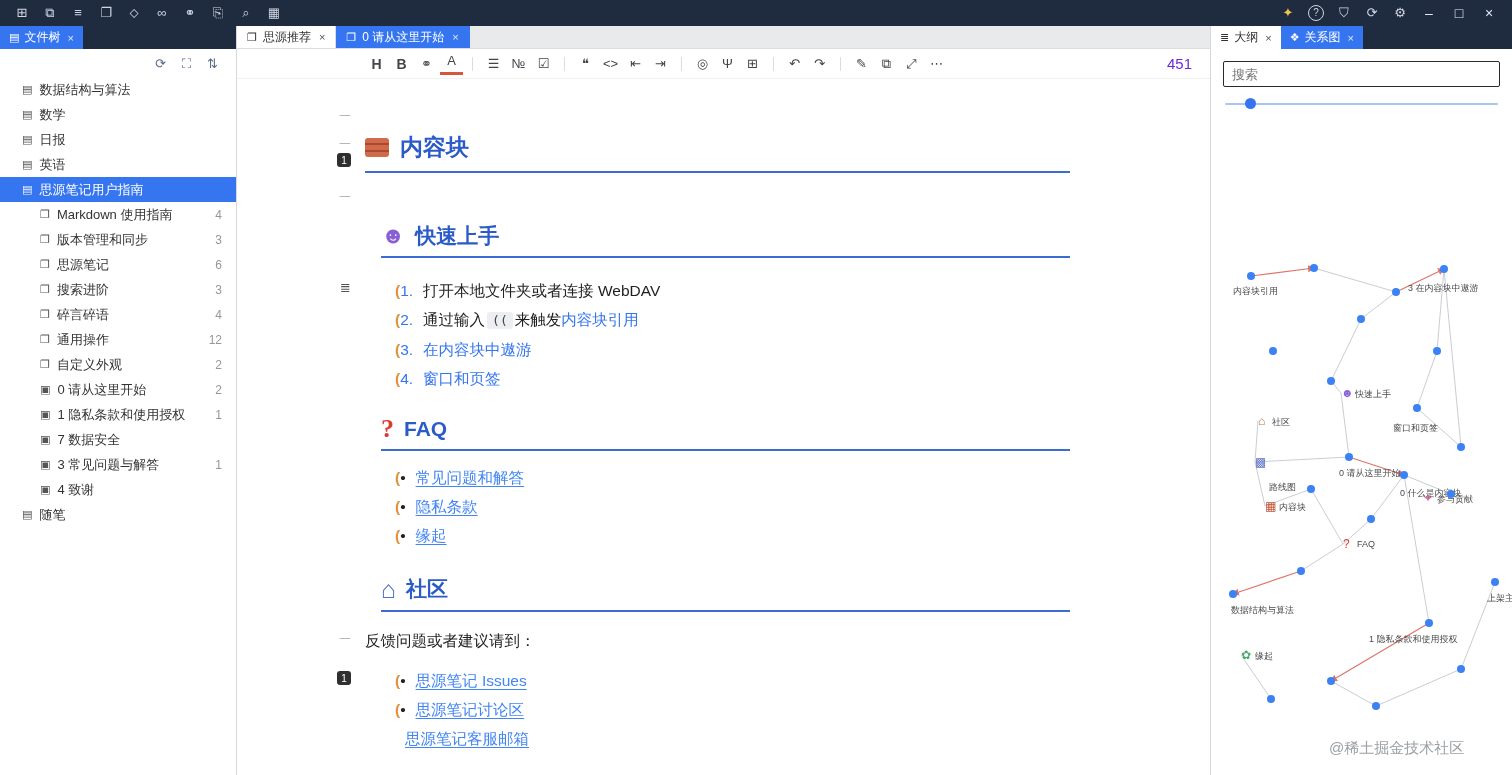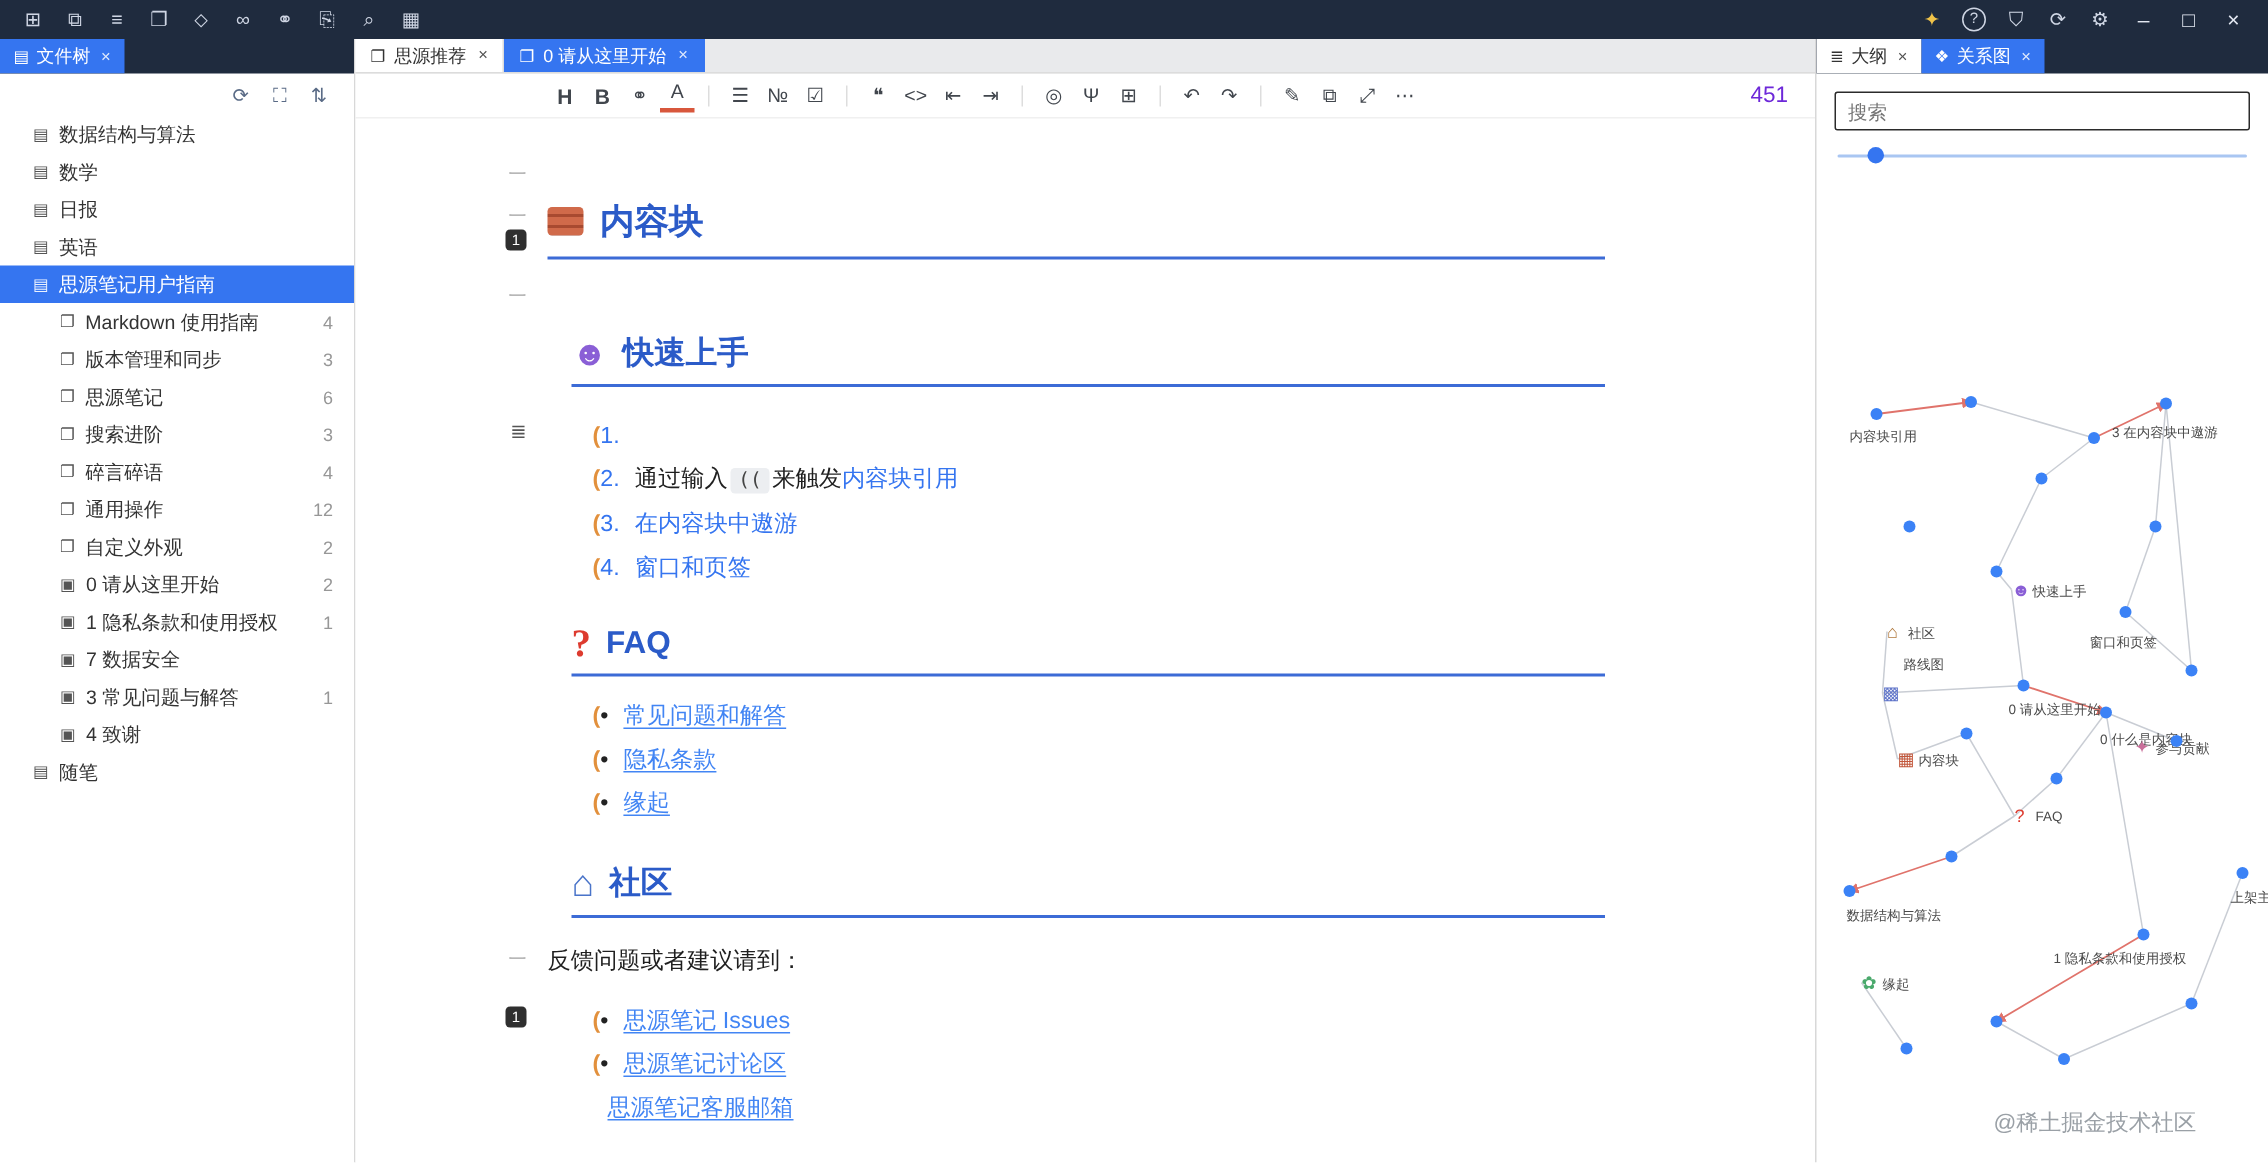--- a/index.html
+++ b/index.html
@@ -318,20 +318,21 @@
           </div>
         </div>
 
         <div class="block" style="margin-top:18px">
           <div class="gutter">
             <span class="glyph-gutter">≣</span>
           </div>
           <div class="body">
             <div class="li">
               <span class="mk"><span class="paren">(</span><span class="num">1.</span></span>
+              <span>打开本地文件夹或者连接 WebDAV</span>
             </div>
             <div class="li">
               <span class="mk"><span class="paren">(</span><span class="num">2.</span></span>
               <span><span>通过输入</span><span class="codechip">((</span><span>来触发</span><span class="ref">内容块引用</span></span>
             </div>
             <div class="li">
               <span class="mk"><span class="paren">(</span><span class="num">3.</span></span>
               <span class="ref">在内容块中遨游</span>
             </div>
             <div class="li">
@@ -471,21 +472,21 @@
             <div class="gdot" style="left: 58px; top: 298px;"></div>
             <div class="gdot" style="left: 116px; top: 328px;"></div>
             <div class="gdot" style="left: 222px; top: 298px;"></div>
             <div class="gdot" style="left: 202px; top: 355px;"></div>
             <div class="glabel" style="left: 182px; top: 373px;">窗口和页签</div>
             <div class="gicon" style="left: 130px; top: 337px; color: rgb(138, 95, 214);">☻</div>
             <div class="glabel" style="left: 144px; top: 339px;">快速上手</div>
             <div class="gicon" style="left: 47px; top: 365px; color: rgb(176, 122, 63);">⌂</div>
             <div class="glabel" style="left: 61px; top: 367px;">社区</div>
             <div class="gicon" style="left: 44px; top: 406px; color: rgb(95, 116, 201);">▩</div>
-            <div class="glabel" style="left: 58px; top: 388px; text-align: right;">路线图</div>
+            <div class="glabel" style="left: 58px; top: 432px; text-align: right;">路线图</div>
             <div class="gdot" style="left: 134px; top: 404px;"></div>
             <div class="glabel" style="left: 128px; top: 418px;">0 请从这里开始</div>
             <div class="gdot" style="left: 189px; top: 422px;"></div>
             <div class="glabel" style="left: 189px; top: 438px;">0 什么是内容块</div>
             <div class="gicon" style="left: 212px; top: 442px; color: rgb(201, 111, 154);">✦</div>
             <div class="glabel" style="left: 226px; top: 444px;">参与贡献</div>
             <div class="gicon" style="left: 54px; top: 450px; color: rgb(194, 86, 58);">▦</div>
             <div class="glabel" style="left: 68px; top: 452px;">内容块</div>
             <div class="gicon" style="left: 132px; top: 488px; color: rgb(221, 59, 47);">?</div>
             <div class="glabel" style="left: 146px; top: 490px;">FAQ</div>

